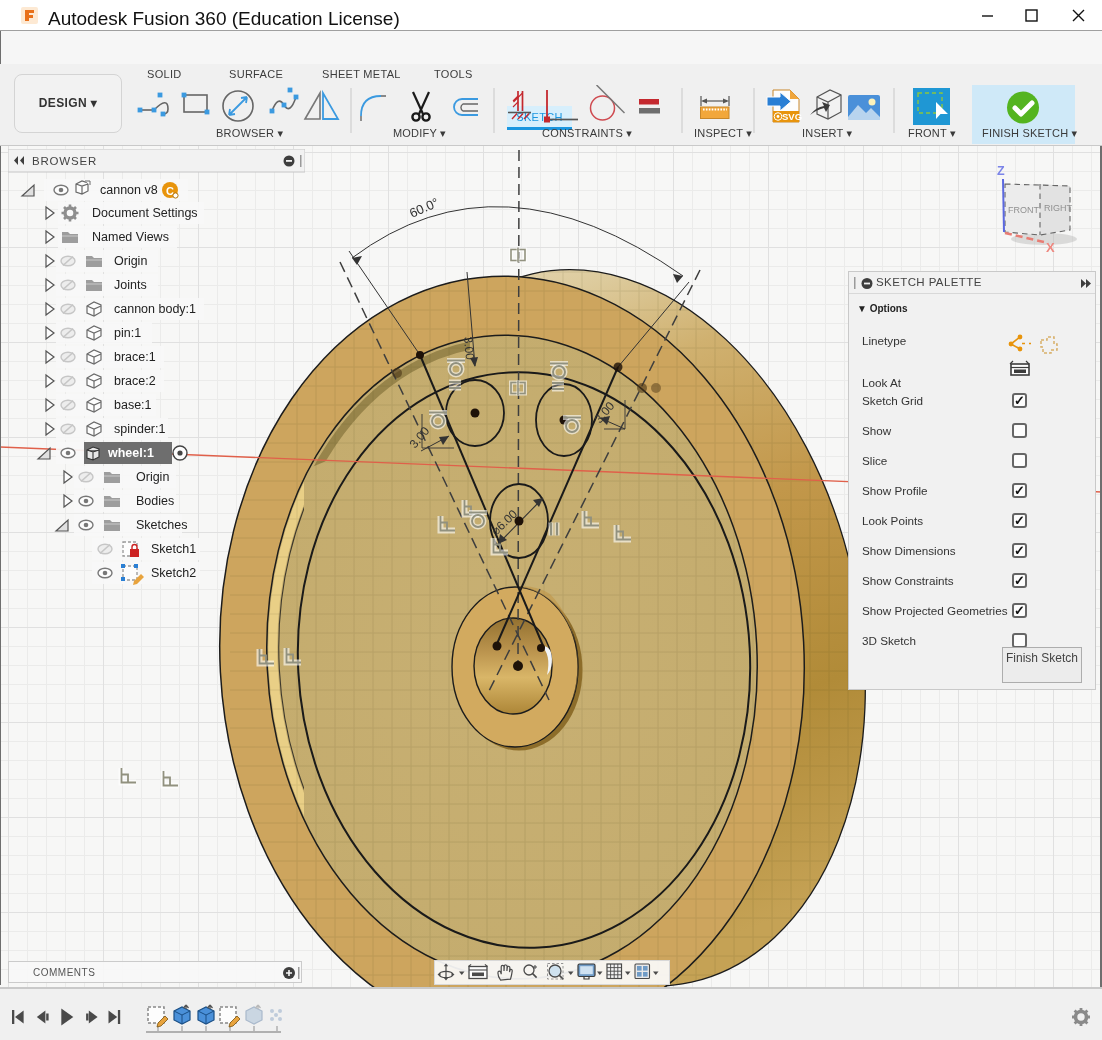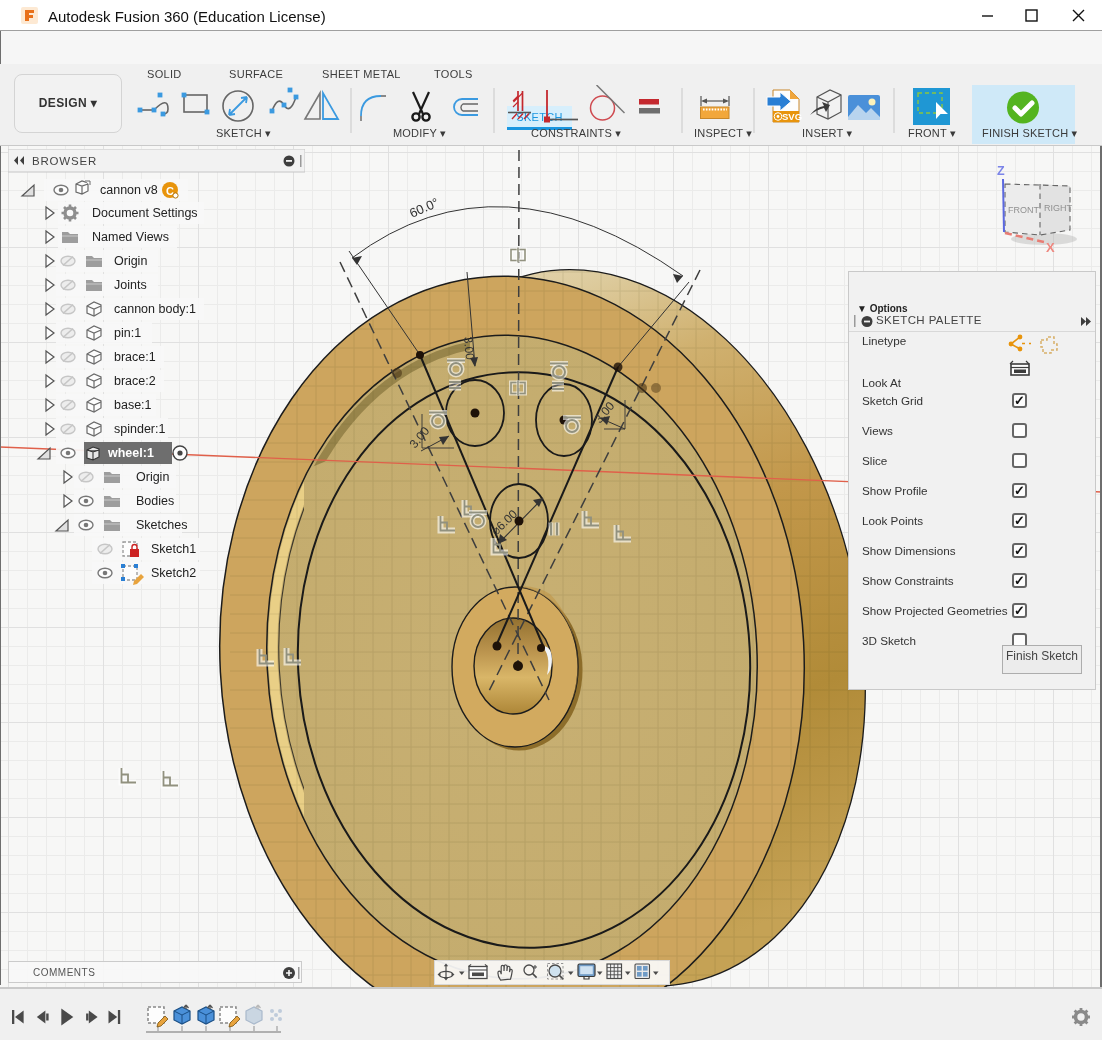--- a/index.html
+++ b/index.html
@@ -1,20 +1,20 @@
 <!DOCTYPE html>
 <html><head><meta charset="utf-8">
 <style>
   * { margin:0; padding:0; box-sizing:border-box; }
   html,body { width:1102px; height:1040px; overflow:hidden; }
   body { font-family:"Liberation Sans", sans-serif; position:relative; background:#f6f6f6; }
   .abs { position:absolute; }
   
   #titlebar { position:absolute; left:0; top:0; width:1102px; height:31px; background:#ffffff; border-bottom:1px solid #9f9f9f; }
-  #titletext { position:absolute; left:48px; top:8px; font-size:15px; color:#111; }
+  #titletext { position:absolute; left:48px; top:8px; font-size:19px; color:#111; }
   
   #toolbar { position:absolute; left:0; top:31px; width:1102px; height:33px; background:#c9c9c9;margin-top:40px; }
   #doctab { position:absolute; left:192px; top:4px; width:663px; height:29px; background:#f1f1f1; border-radius:7px 7px 0 0; }
   
   #ribbon { position:absolute; left:0; top:64px; width:1102px; height:82px; background:#f0f0f0; border-bottom:1px solid #c9c9c9; }
   .rtab { position:absolute; top:4px; height:20px; font-size:11px; color:#3c3c3c; letter-spacing:0.3px; }
   #designbtn { position:absolute; left:14px; top:10px; width:108px; height:59px; background:#f2f2f2; border:1px solid #d4d4d4; border-radius:8px; text-align:center; line-height:57px; font-size:12px; font-weight:bold; color:#333; letter-spacing:0.4px;}
   .glabel { position:absolute; top:63px; font-size:11px; color:#3a3a3a; letter-spacing:0.2px; }
   
   #canvas { position:absolute; left:0; top:146px; width:1102px; height:894px;
@@ -23,24 +23,24 @@
       linear-gradient(#e0e0e0 1px, transparent 1px),
       linear-gradient(90deg, #e0e0e0 1px, transparent 1px),
       linear-gradient(#ebebea 1px, transparent 1px),
       linear-gradient(90deg, #ebebea 1px, transparent 1px);
     background-size: 95px 95px, 95px 95px, 19px 19px, 19px 19px;
     background-position: 8px 6px, 8px 6px, 8px 6px, 8px 6px; }
   
   #browser { position:absolute; left:8px; top:149px; width:297px; }
   
   #palette { position:absolute; left:848px; top:271px; width:248px; height:419px; background:#f1f1f1; border:1px solid #c9c9c9; font-size:12px; color:#333; }
-  #pheader { height:22px; border-bottom:1px solid #d8d8d8; position:relative;margin-top:38px; }
+  #pheader { height:22px; border-bottom:1px solid #d8d8d8; position:relative; }
   .prow { position:absolute; left:13px; height:16px; font-size:11.7px; }
   .cb { position:absolute; left:163px; width:15px; height:15px; border:2px solid #666; border-radius:3px; background:#fdfdfd; font-size:13px; font-weight:bold; color:#111; line-height:12px; text-align:center; }
-  #finishbtn { position:absolute; right:13px; bottom:15px; width:80px; height:29px; background:#ececec; border:1px solid #adadad; font-size:12px; color:#444; text-align:center; line-height:21px; }
+  #finishbtn { position:absolute; right:13px; bottom:6px; width:80px; height:36px; background:#ececec; border:1px solid #adadad; font-size:12px; color:#444; text-align:center; line-height:21px; }
   
   #comments { position:absolute; left:8px; top:961px; width:294px; height:22px; background:rgba(247,247,247,0.92); border:1px solid #cbcbcb; font-size:10px; color:#555; letter-spacing:0.5px; }
   
   #navbar { position:absolute; left:434px; top:960px; width:236px; height:25px; background:rgba(250,250,250,0.93); border:1px solid #d8d8d8; }
   
   #timeline { position:absolute; left:0; top:987px; width:1102px; height:53px; background:#f0f0f0; border-top:2px solid #c9c9c9; }
   .edge { position:absolute; width:1px; background:#6e6e6e; }
 </style></head>
 <body>
 
@@ -400,21 +400,21 @@
       <circle cx="14" cy="8.5" r="5.5" fill="#3e3e3e"></circle>
         <rect x="11" y="7.6" width="6" height="1.8" fill="#f1f1f1"></rect>
       <path d="M228,4 L233,8.5 L228,13 Z M233,4 L238,8.5 L233,13 Z" fill="#3e3e3e"></path>
     </svg>
     <div class="abs" style="left:27px;top:4px;font-size:11.5px;color:#444;letter-spacing:0.4px;">SKETCH PALETTE</div>
   </div>
   <div class="abs" style="left:8px;top:31px;font-size:10px;font-weight:bold;color:#222;">▼ Options</div>
   <div class="prow" style="top:62px">Linetype</div>
   <div class="prow" style="top:104px">Look At</div>
   <div class="prow" style="top:122px">Sketch Grid</div>
-  <div class="prow" style="top:152px">Views</div>
+  <div class="prow" style="top:152px">Show</div>
   <div class="prow" style="top:182px">Slice</div>
   <div class="prow" style="top:212px">Show Profile</div>
   <div class="prow" style="top:242px">Look Points</div>
   <div class="prow" style="top:272px">Show Dimensions</div>
   <div class="prow" style="top:302px">Show Constraints</div>
   <div class="prow" style="top:332px">Show Projected Geometries</div>
   <div class="prow" style="top:362px">3D Sketch</div>
   <div class="cb" style="top:121px">✓</div>
   <div class="cb" style="top:151px"></div>
   <div class="cb" style="top:181px"></div>
@@ -645,22 +645,22 @@
   </svg>
 </div>
 
 <div id="ribbon">
   <div id="designbtn">DESIGN ▾</div>
   <div class="rtab" style="left:147px">SOLID</div>
   <div class="rtab" style="left:229px">SURFACE</div>
   <div class="rtab" style="left:322px">SHEET METAL</div>
   <div class="rtab" style="left:434px">TOOLS</div>
   <div class="rtab" style="left:507px;width:65px;height:24px;top:0;background:#d7effc;color:#1a96e0;text-align:center;line-height:22px;border-bottom:3px solid #1a96e0;margin-top:42px;">SKETCH</div>
-  <div class="glabel" style="left:216px">SKETCH ▾</div>
-  <div class="glabel" style="left:531px">CONSTRAINTS ▾</div>
+  <div class="glabel" style="left:216px">BROWSER ▾</div>
+  <div class="glabel" style="left:542px">CONSTRAINTS ▾</div>
   <div class="glabel" style="left:694px">INSPECT ▾</div>
   <div class="glabel" style="left:802px">INSERT ▾</div>
   <div class="glabel" style="left:908px">FRONT ▾</div>
   <div class="glabel" style="left:393px">MODIFY ▾</div>
   <div style="position:absolute;left:972px;top:21px;width:103px;height:59px;background:#cfe9f8;"></div>
   <div class="glabel" style="left:982px;background:none;">FINISH SKETCH ▾</div>
 </div>
 <svg id="ribicons" class="abs" style="left:0;top:85px" width="1102" height="56" viewBox="0 0 1102 56">
   <defs>
       <g id="bdot">

